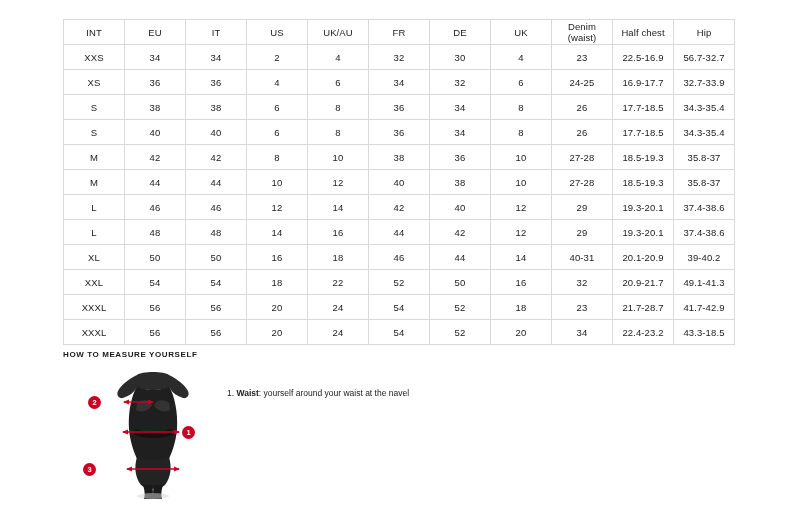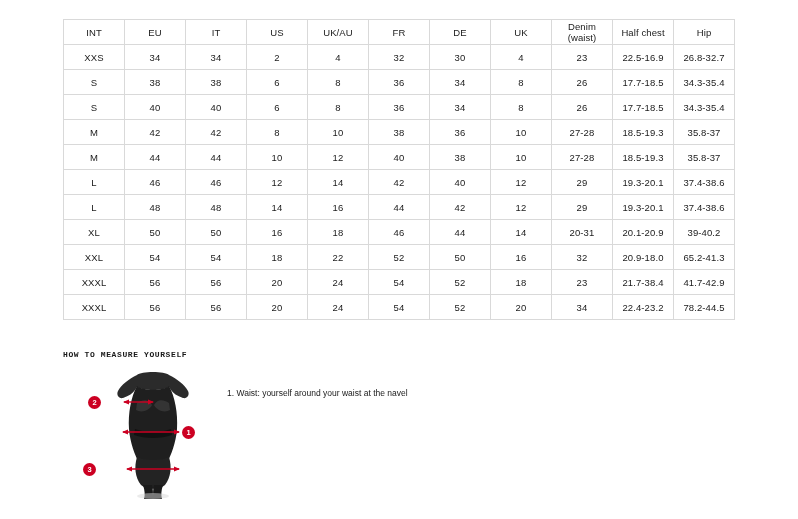--- a/index.html
+++ b/index.html
@@ -55,21 +55,20 @@
     left: 63px;
     top: 350px;
     width: 672px;
   }
   .measure-title {
     font-size: 8px;
     font-weight: bold;
     letter-spacing: 0.6px;
     color: #1a1a1a;
     margin-bottom: 10px;
-    font-family: Liberation Mono, monospace;
   }
   .measure-body {
     position: relative;
     display: flex;
     align-items: flex-start;
   }
   .figure-box {
     position: relative;
     width: 120px;
     height: 130px;
@@ -85,21 +84,21 @@
     margin-left: 14px;
     padding-top: 14px;
   }
   .note-line {
     font-size: 8.5px;
     line-height: 20px;
     color: #1a1a1a;
     white-space: nowrap;
   }
   .note-line b {
-    font-weight: normal;
+    font-weight: bold;
   }
   .note-num {
     font-weight: normal;
   }
 
   .badge {
     position: absolute;
     width: 13px;
     height: 13px;
     border-radius: 50%;
@@ -138,21 +137,34 @@
             <td>XXS</td>
             <td>34</td>
             <td>34</td>
             <td>2</td>
             <td>4</td>
             <td>32</td>
             <td>30</td>
             <td>4</td>
             <td>23</td>
             <td>22.5-16.9</td>
-            <td>26.8-32.7</td>
+            <td>56.7-32.7</td>
+          </tr>
+          <tr>
+            <td>XS</td>
+            <td>36</td>
+            <td>36</td>
+            <td>4</td>
+            <td>6</td>
+            <td>34</td>
+            <td>32</td>
+            <td>6</td>
+            <td>24-25</td>
+            <td>16.9-17.7</td>
+            <td>32.7-33.9</td>
           </tr>
           <tr>
             <td>S</td>
             <td>38</td>
             <td>38</td>
             <td>6</td>
             <td>8</td>
             <td>36</td>
             <td>34</td>
             <td>8</td>
@@ -227,62 +239,62 @@
           </tr>
           <tr>
             <td>XL</td>
             <td>50</td>
             <td>50</td>
             <td>16</td>
             <td>18</td>
             <td>46</td>
             <td>44</td>
             <td>14</td>
-            <td>20-31</td>
+            <td>40-31</td>
             <td>20.1-20.9</td>
             <td>39-40.2</td>
           </tr>
           <tr>
             <td>XXL</td>
             <td>54</td>
             <td>54</td>
             <td>18</td>
             <td>22</td>
             <td>52</td>
             <td>50</td>
             <td>16</td>
             <td>32</td>
-            <td>20.9-18.0</td>
-            <td>65.2-41.3</td>
+            <td>20.9-21.7</td>
+            <td>49.1-41.3</td>
           </tr>
           <tr>
             <td>XXXL</td>
             <td>56</td>
             <td>56</td>
             <td>20</td>
             <td>24</td>
             <td>54</td>
             <td>52</td>
             <td>18</td>
             <td>23</td>
-            <td>21.7-38.4</td>
+            <td>21.7-28.7</td>
             <td>41.7-42.9</td>
           </tr>
           <tr>
             <td>XXXL</td>
             <td>56</td>
             <td>56</td>
             <td>20</td>
             <td>24</td>
             <td>54</td>
             <td>52</td>
             <td>20</td>
             <td>34</td>
             <td>22.4-23.2</td>
-            <td>78.2-44.5</td>
+            <td>43.3-18.5</td>
           </tr>
         </tbody>
     </table>
   </div>
 
   <div class="measure-section">
     <div class="measure-title">HOW TO MEASURE YOURSELF</div>
     <div class="measure-body">
 
       <div class="figure-box">

